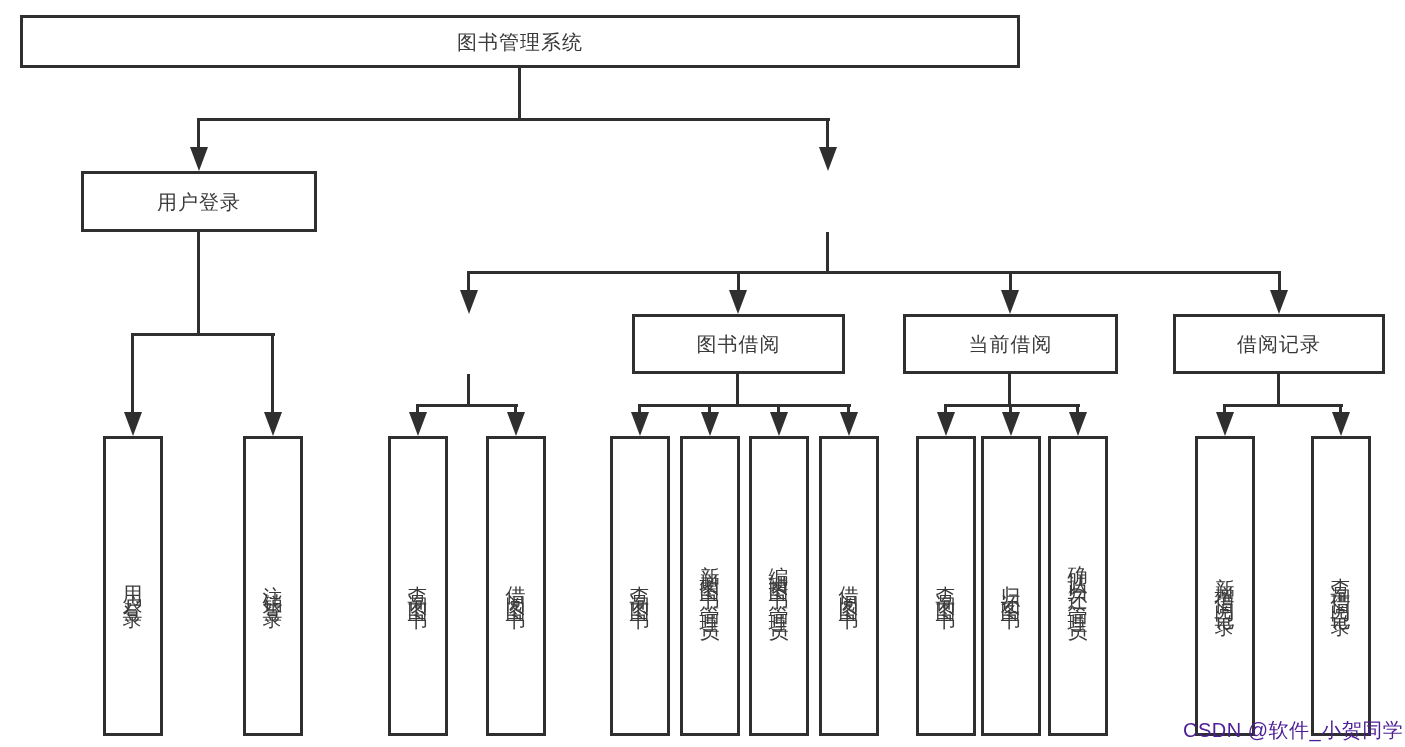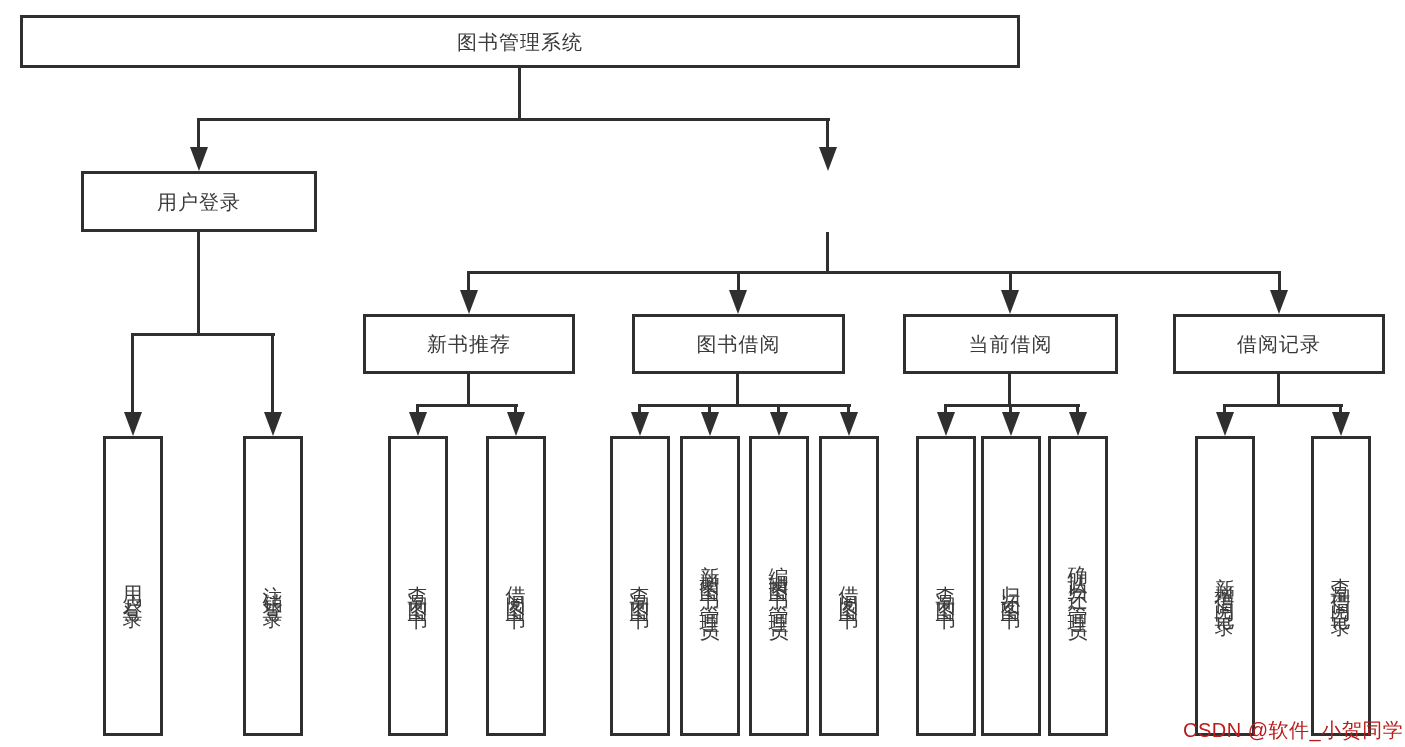--- a/index.html
+++ b/index.html
@@ -55,21 +55,21 @@
     border-left: 9px solid transparent;
     border-right: 9px solid transparent;
     border-top: 24px solid #2f2f2f;
     z-index: 1;
   }
   .watermark {
     position: absolute;
     left: 1183px;
     top: 717px;
     font-size: 20px;
-    color: #b91c1c;
+    color: #4c1d95;
     letter-spacing: 0.5px;
     white-space: nowrap;
     z-index: 5;
   }
 </style>
 </head>
 <body>
 
 <div class="canvas">
 
@@ -134,23 +134,20 @@
 
   <div class="node horiz" style="left:20px;top:15px;width:1000px;height:53px">
     <span>图书管理系统</span>
   </div>
 
   <div class="node horiz" style="left:81px;top:171px;width:236px;height:61px">
     <span>用户登录</span>
   </div>
 
 
-  <div class="node horiz" style="left:363px;top:314px;width:212px;height:60px">
-    <span>新书推荐</span>
-  </div>
 
   <div class="node horiz" style="left:903px;top:314px;width:215px;height:60px">
     <span>当前借阅</span>
   </div>
 
   <div class="node horiz" style="left:632px;top:314px;width:213px;height:60px">
     <span>图书借阅</span>
   </div>
 
   <div class="node horiz" style="left:1173px;top:314px;width:212px;height:60px">

